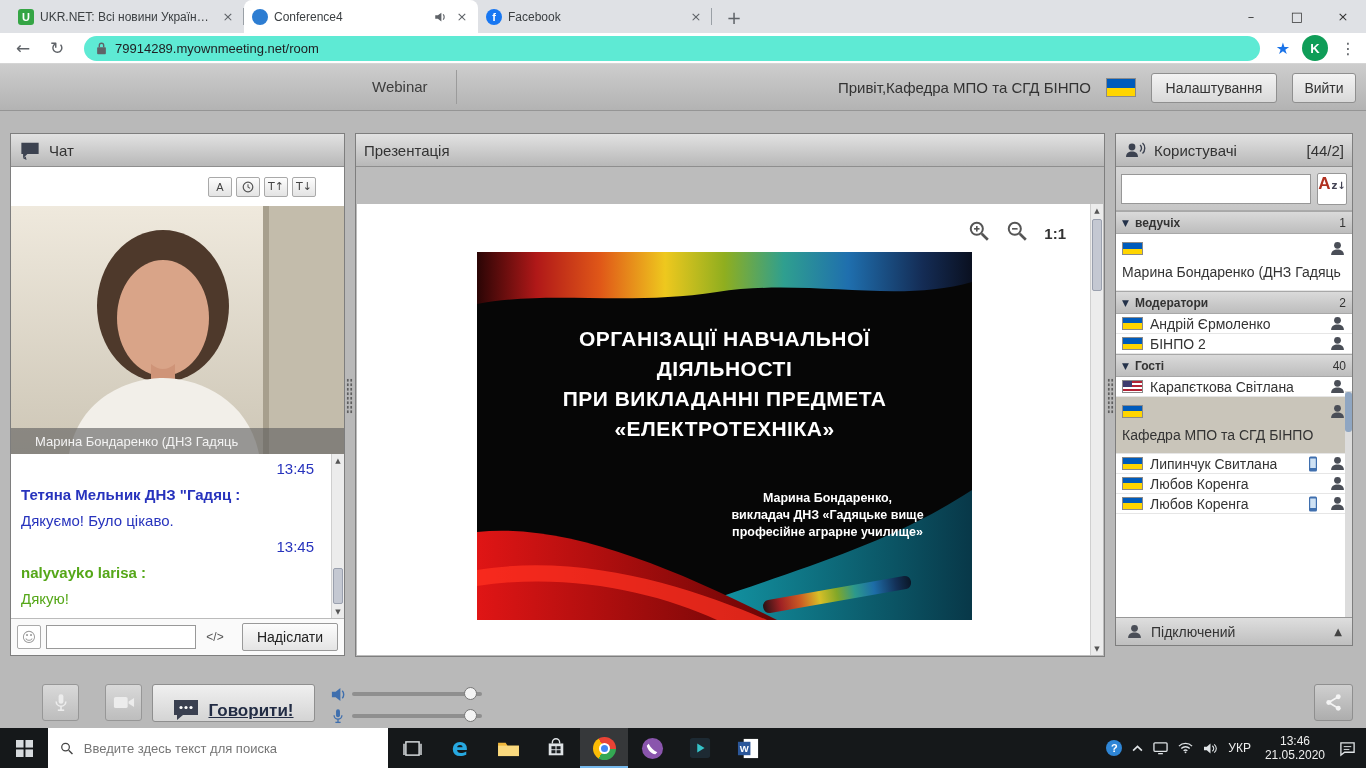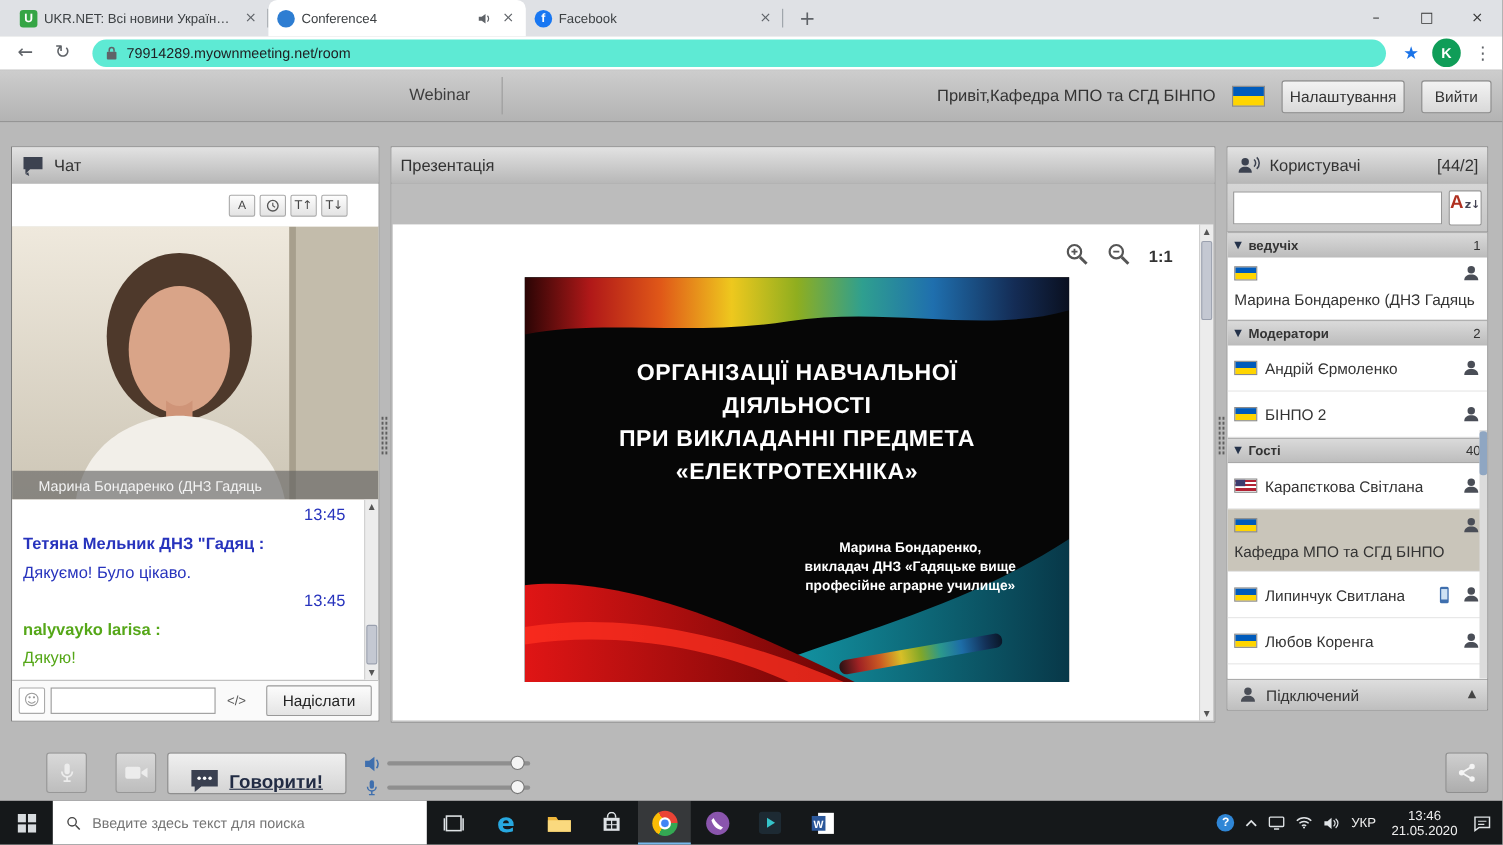--- a/index.html
+++ b/index.html
@@ -39,21 +39,21 @@
   .web-divider{position:absolute;left:456px;top:6px;width:1px;height:34px;background:#9b9b9b}
   .web-right{position:absolute;right:10px;top:0;height:47px;display:flex;align-items:center;gap:15px}
   .web-greeting{font-size:15px;color:#333}
   .flag{display:inline-block;border:1px solid #8a8a8a}
   .flag.ua{background:linear-gradient(#005BBB 50%,#FFD500 50%)}
   .flag.us{background:repeating-linear-gradient(#b22234 0 2px,#fff 2px 4px);position:relative;overflow:hidden}
   .flag.us::after{content:"";position:absolute;left:0;top:0;width:46%;height:57%;background:#3c3b6e}
   .flag-lg{width:30px;height:19px}
   .flag-sm{width:21px;height:13px;flex:0 0 21px}
   .btn{background:linear-gradient(#f3f3f3,#d9d9d9);border:1px solid #8f8f8f;border-radius:3px;font-size:14px;color:#333;display:flex;align-items:center;justify-content:center}
-  .btn-settings{width:112px;height:30px}
+  .btn-settings{width:126px;height:30px}
   .btn-exit{width:64px;height:30px}
 
   
   .panel{position:absolute;background:#fff;border:1px solid #7e7e7e}
   .panel-header{height:33px;background:linear-gradient(#e2e2e2,#b8b8b8);border-bottom:1px solid #8e8e8e;display:flex;align-items:center;padding:0 8px;gap:8px;font-size:15px;color:#333}
   .scrollbar{background:#ececec;border-left:1px solid #cfcfcf}
   .sc-arrow{position:absolute;left:0;width:100%;height:13px;font-size:7px;color:#555;display:flex;align-items:center;justify-content:center}
   .scroll-thumb{position:absolute;left:1px;width:10px;background:#c4c8d2;border:1px solid #9aa0ae;border-radius:2px}
 
   
@@ -94,21 +94,21 @@
   .users-count{margin-left:auto;font-size:15px;color:#333}
   .users-search-row{height:44px;display:flex;align-items:center;padding:0 5px;gap:6px;background:linear-gradient(#d6d6d6,#c6c6c6);border-bottom:1px solid #aaa}
   .users-search{flex:1;height:30px;border:1px solid #979797;background:#fff;padding:0 6px;font-size:13px}
   .sort-btn{width:34px;height:32px;border:1px solid #979797;background:#fff;border-radius:2px;display:flex;align-items:baseline;justify-content:center;gap:1px}
   .sort-a{color:#b03020;font-size:17px;font-weight:bold}
   .sort-suffix{color:#445;font-size:10px;font-weight:bold}
   .ulist{flex:1;position:relative;background:#fff;overflow:hidden}
   .group-hd{height:23px;background:linear-gradient(#dadada,#bdbdbd);border-top:1px solid #a8a8a8;border-bottom:1px solid #a8a8a8;display:flex;align-items:center;padding:0 6px;gap:6px;font-size:12px;font-weight:bold;color:#333}
   .group-count{margin-left:auto;font-weight:normal;font-size:12px;color:#333}
   .tri{font-size:9px;color:#24324a}
-  .u-item{display:flex;align-items:center;gap:7px;padding:0 6px;height:42px;border-bottom:1px solid #e6e6e6;font-size:14px;color:#333}
+  .u-item{display:flex;align-items:center;gap:7px;padding:0 6px;height:20px;border-bottom:1px solid #e6e6e6;font-size:14px;color:#333}
   .u-item .person{margin-left:auto;flex:0 0 17px}
   .u-item.two{display:block;height:57px;padding:6px 6px 0}
   .u-item.two .row1{display:flex;align-items:center}
   .u-item.two .row1 .person{margin-left:auto}
   .u-item.two .u-name{display:block;margin-top:7px;white-space:nowrap;overflow:hidden}
   .u-item.selected{background:#c9c5ba}
   .u-name{white-space:nowrap;overflow:hidden}
   .person{width:17px;height:17px}
   .mob{width:10px;height:16px;margin-left:auto}
   .mob + .person{margin-left:4px}

